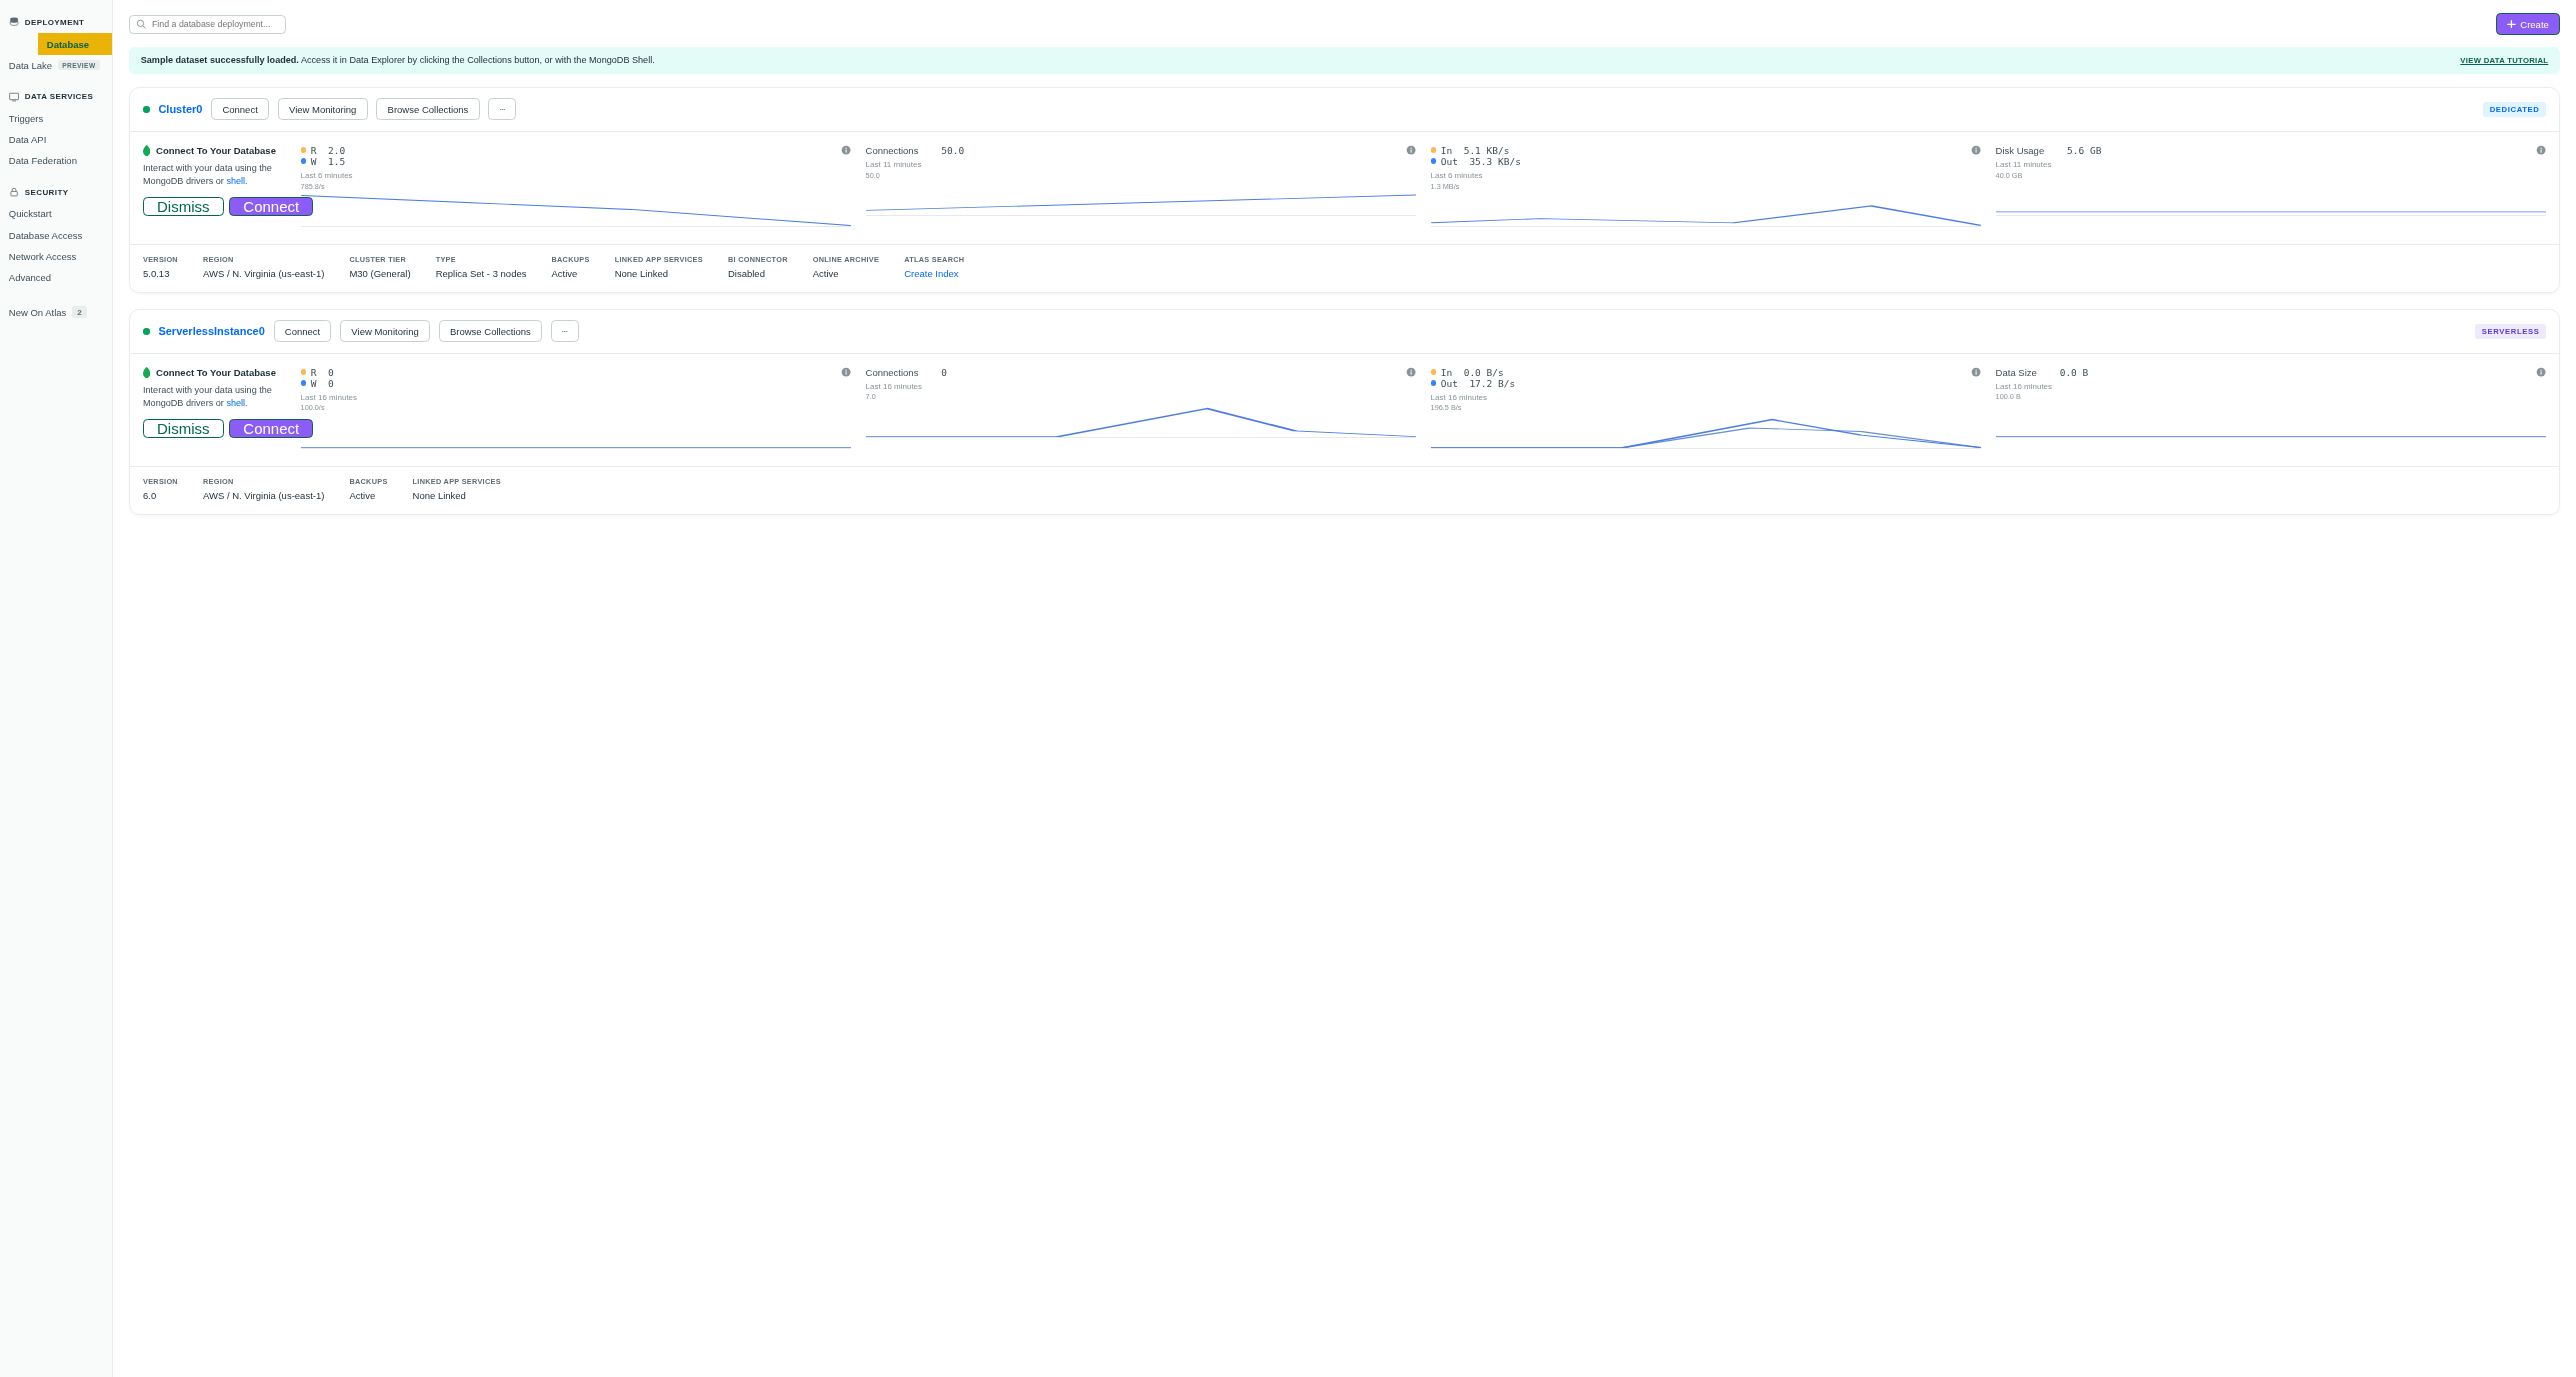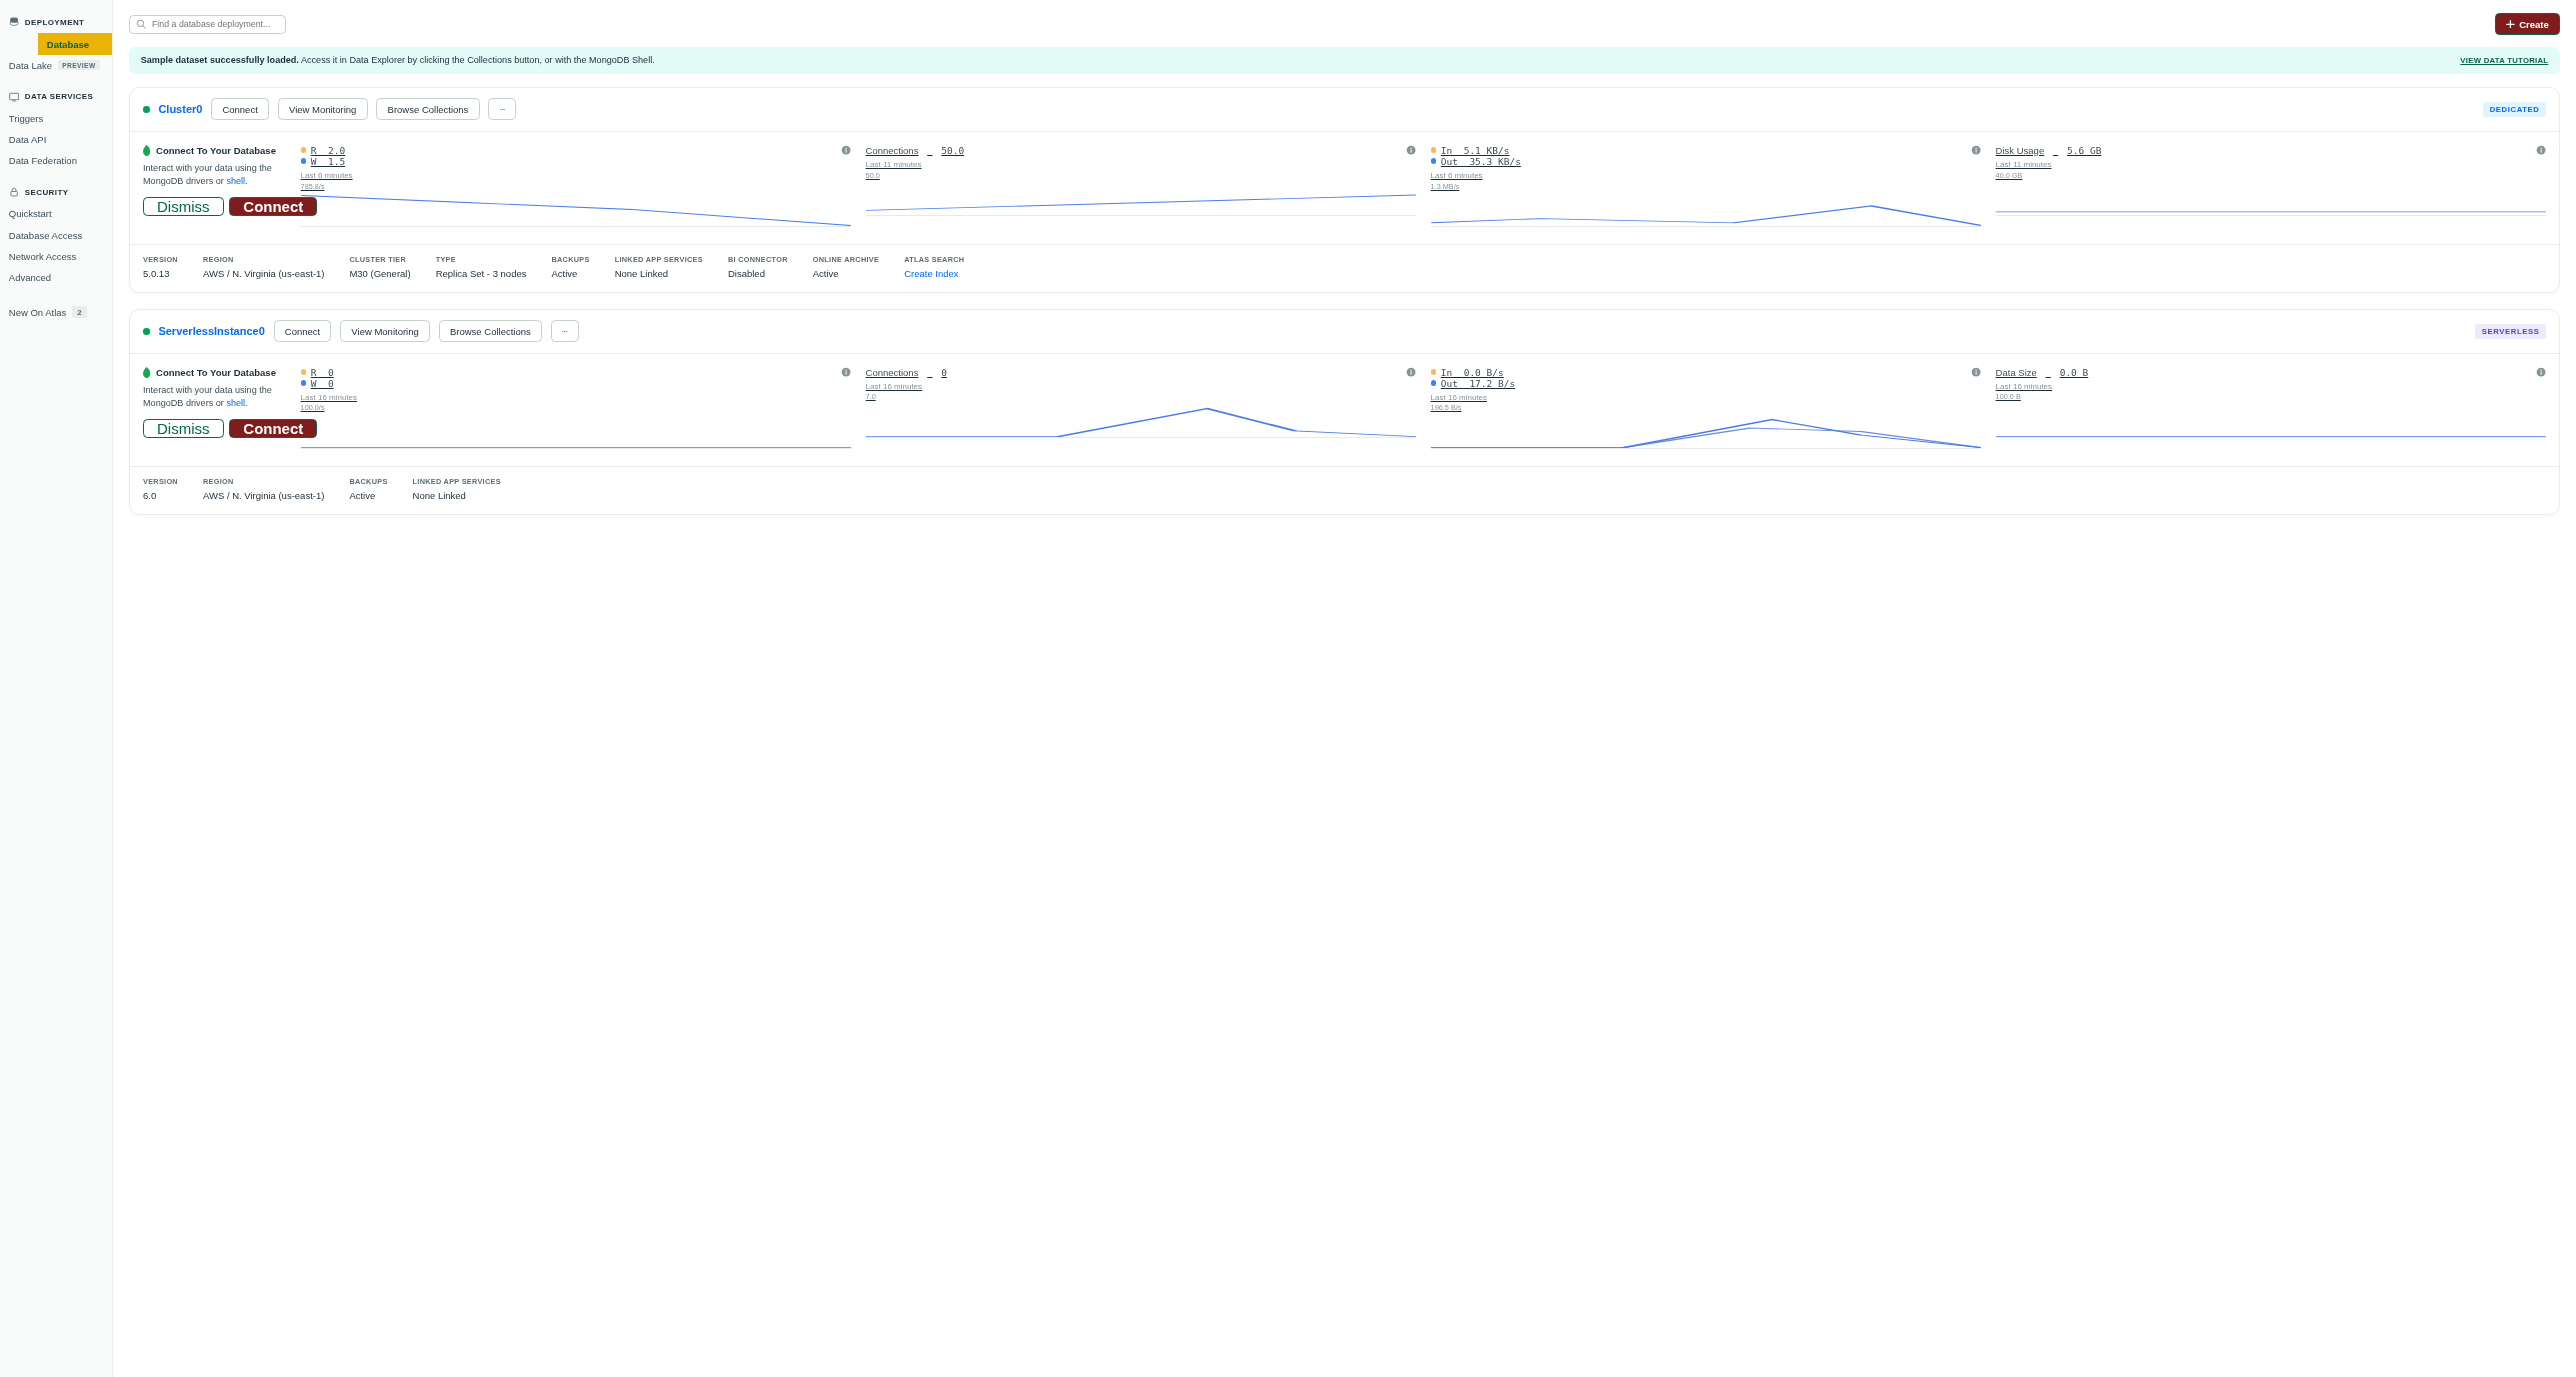--- a/index.html
+++ b/index.html
@@ -13,21 +13,21 @@
 .sidebar .preview-badge { background: #e7eeec; color: #5d6c74; font-size: 6.6px; font-weight: 700; letter-spacing: 0.4px; padding: 1.5px 4.4px; border-radius: 2.2px; }
 .sidebar .count-badge { background: #e7eeec; color: #5d6c74; font-size: 8px; font-weight: 600; padding: 1.5px 5.1px; border-radius: 2.9px; }
 .main { flex: 1; padding: 13px 16px; overflow: auto; }
 .page-title { font-family: Georgia, 'Times New Roman', serif; font-size: 22px; font-weight: 500; color: #0b3b30; margin-bottom: 10.2px; }
 .top-row { display: flex; align-items: center; gap: 8.8px; margin-bottom: 11.7px; }
 .search-wrap { position: relative; width: 157px; }
 .search-wrap svg { position: absolute; left: 7.3px; top: 50%; transform: translateY(-50%); width: 10.2px; height: 10.2px; fill: #889397; }
 .search-input { width: 100%; height: 19px; border: 0.7px solid #c5d1cd; border-radius: 4.4px; padding: 0 7.3px 0 22px; font-size: 8.8px; outline: none; }
 .spacer { flex: 1; }
 .btn { display: inline-flex; align-items: center; justify-content: center; gap: 4.4px; height: 22px; padding: 0 10.2px; border-radius: 4.4px; border: 0.7px solid #c5d1cd; background: #fff; font-size: 9.5px; font-weight: 500; color: #1c2d38; cursor: pointer; }
-.btn.primary { background: #7f1d1d; border-color: #116149; color: #fff; font-weight: 700; }
+.btn.primary { background: #8b5cf6; border-color: #116149; color: #fff; font-weight: 400; }
 .btn.primary svg { width: 8.8px; height: 8.8px; fill: #fff; }
 .btn.outline-green { border-color: #00684a; color: #00684a; background: #fff; }
 .banner { background: #e3fcf7; border-radius: 5.8px; padding: 8.8px 11.7px; margin-bottom: 13px; display: flex; align-items: center; font-size: 9.1px; color: #1c2d38; }
 .banner strong { font-weight: 700; }
 .banner .link { margin-left: auto; font-size: 7.7px; font-weight: 700; letter-spacing: 0.3px; text-decoration: underline; color: #0b6149; cursor: pointer; }
 .card { border: 0.7px solid #e8edeb; border-radius: 10.2px; box-shadow: 0 1.5px 2.9px rgba(0,0,0,0.03); margin-bottom: 16px; overflow: hidden; }
 .card-head { display: flex; align-items: center; gap: 8.8px; padding: 10.2px 13px; border-bottom: 0.7px solid #e8edeb; }
 .status-dot { width: 6.6px; height: 6.6px; border-radius: 50%; background: #00a35c; }
 .cluster-name { color: #016bf8; font-weight: 700; font-size: 11px; cursor: pointer; }
 .icon-btn { width: 28px; }
@@ -35,21 +35,21 @@
 .tag.dedicated { background: #e1f3ff; color: #016bf8; }
 .tag.serverless { background: #edeafc; color: #5e3ad6; }
 .card-body { display: flex; padding: 13px 13px 14.6px; gap: 14.6px; border-bottom: 0.7px solid #e8edeb; }
 .connect-block { width: 143px; flex-shrink: 0; }
 .connect-title { display: flex; align-items: center; gap: 5.8px; font-weight: 700; font-size: 9.5px; margin-bottom: 5.8px; }
 .leaf { width: 7.3px; height: 11.7px; }
 .connect-desc { font-size: 9.1px; color: #3d4f58; line-height: 1.45; margin-bottom: 8.8px; }
 .connect-desc .shell { color: #016bf8; cursor: pointer; }
 .connect-actions { display: flex; gap: 5.8px; }
 .connect-actions .btn { height: 19px; padding: 0 13px; font-size: 15px; }
-.metric { flex: 1; min-width: 0; text-decoration: underline; }
+.metric { flex: 1; min-width: 0; }
 .metric-head { display: flex; align-items: center; gap: 8.8px; margin-bottom: 0px; }
 .metric-label { font-size: 9.5px; color: #3d4f58; }
 .metric-val { font-family: "Menlo","Consolas",monospace; font-size: 9.5px; color: #3d4f58; }
 .metric-head .series { display: flex; align-items: center; gap: 4.4px; font-family: "Menlo","Consolas",monospace; font-size: 9.5px; color: #3d4f58; }
 .dot { width: 5.8px; height: 5.8px; border-radius: 50%; }
 .dot.r { background: #ffb74d; }
 .dot.w { background: #3b82f6; }
 .dot.o { background: #3b82f6; }
 .info-ic { margin-left: auto; width: 10.2px; height: 10.2px; fill: #889397; cursor: pointer; }
 .metric-sub { font-size: 8px; color: #889397; margin: 4.4px 0 1.5px; }

